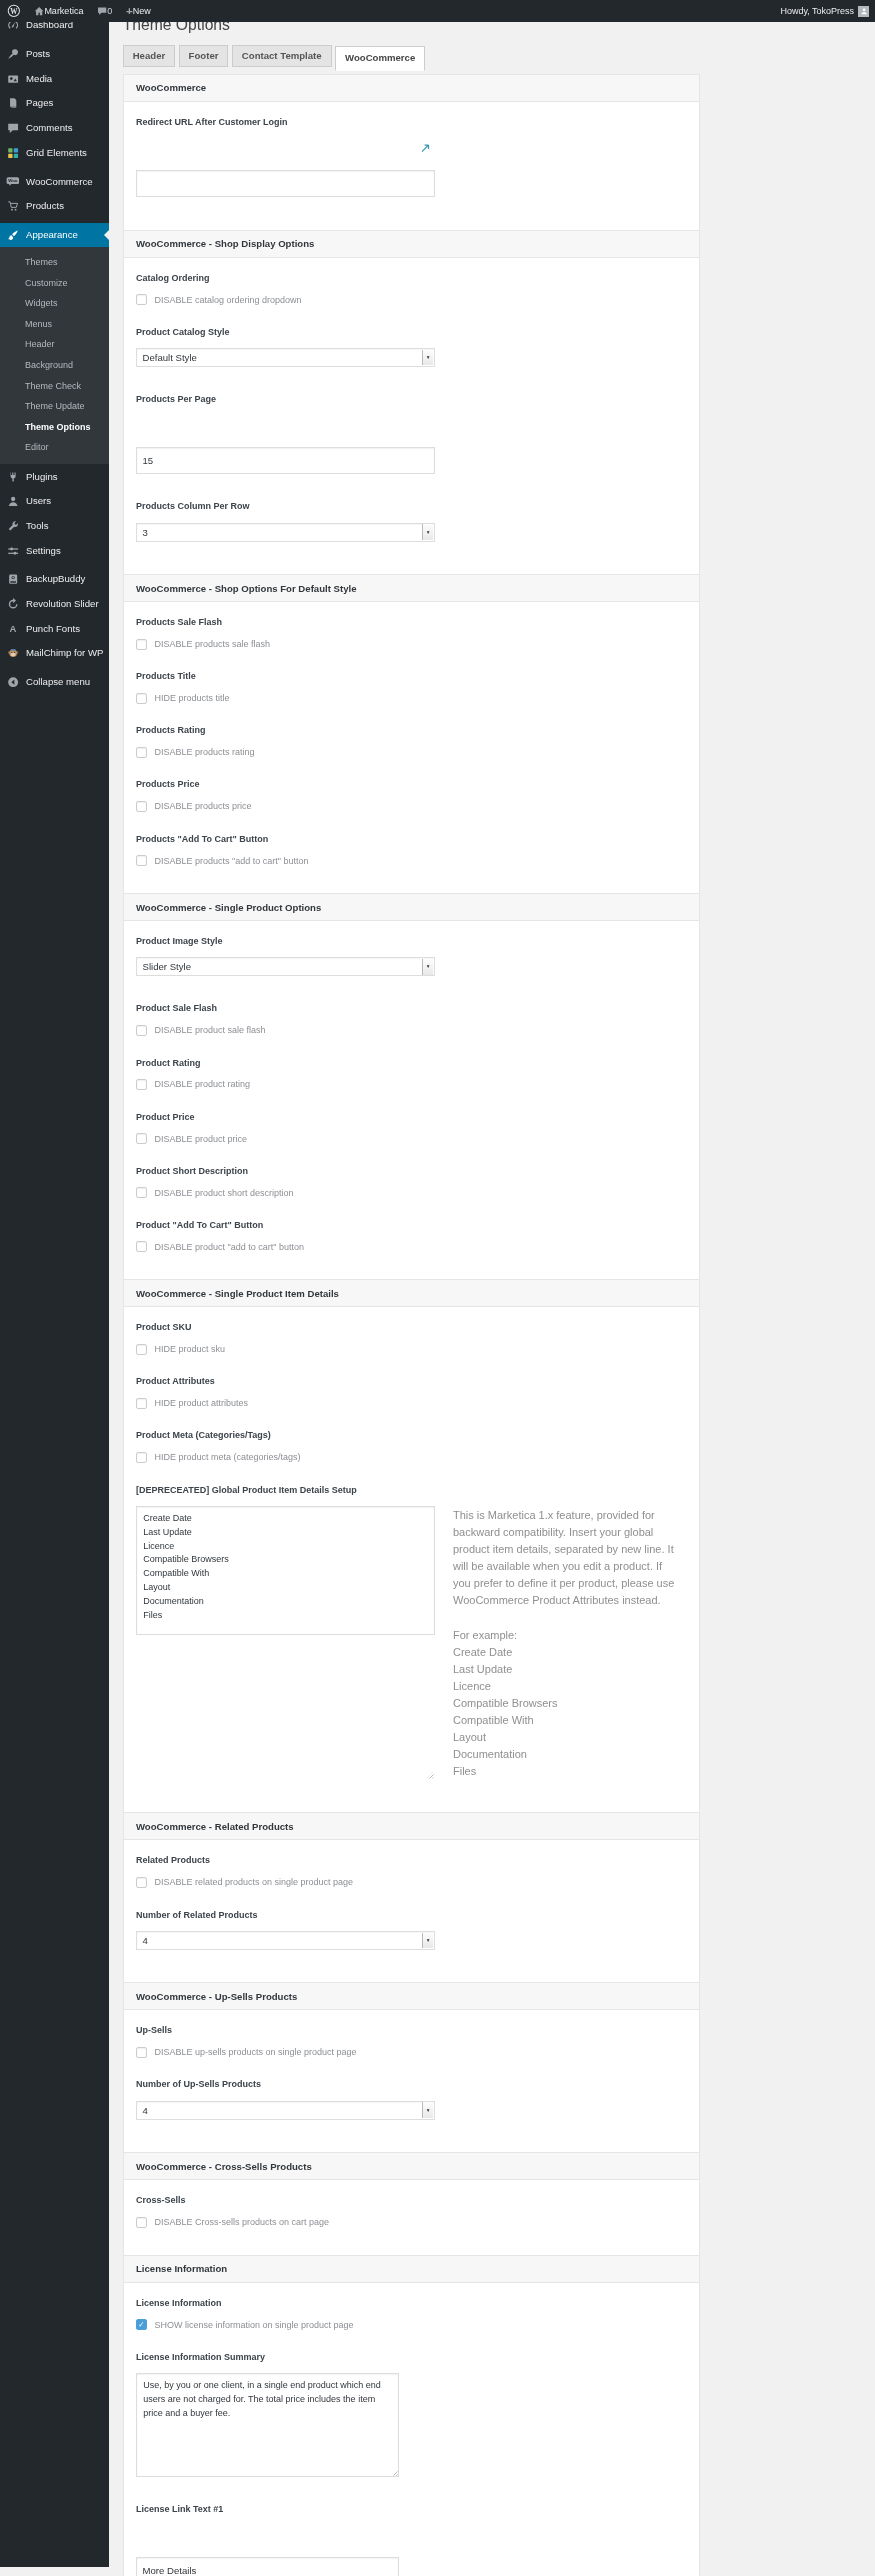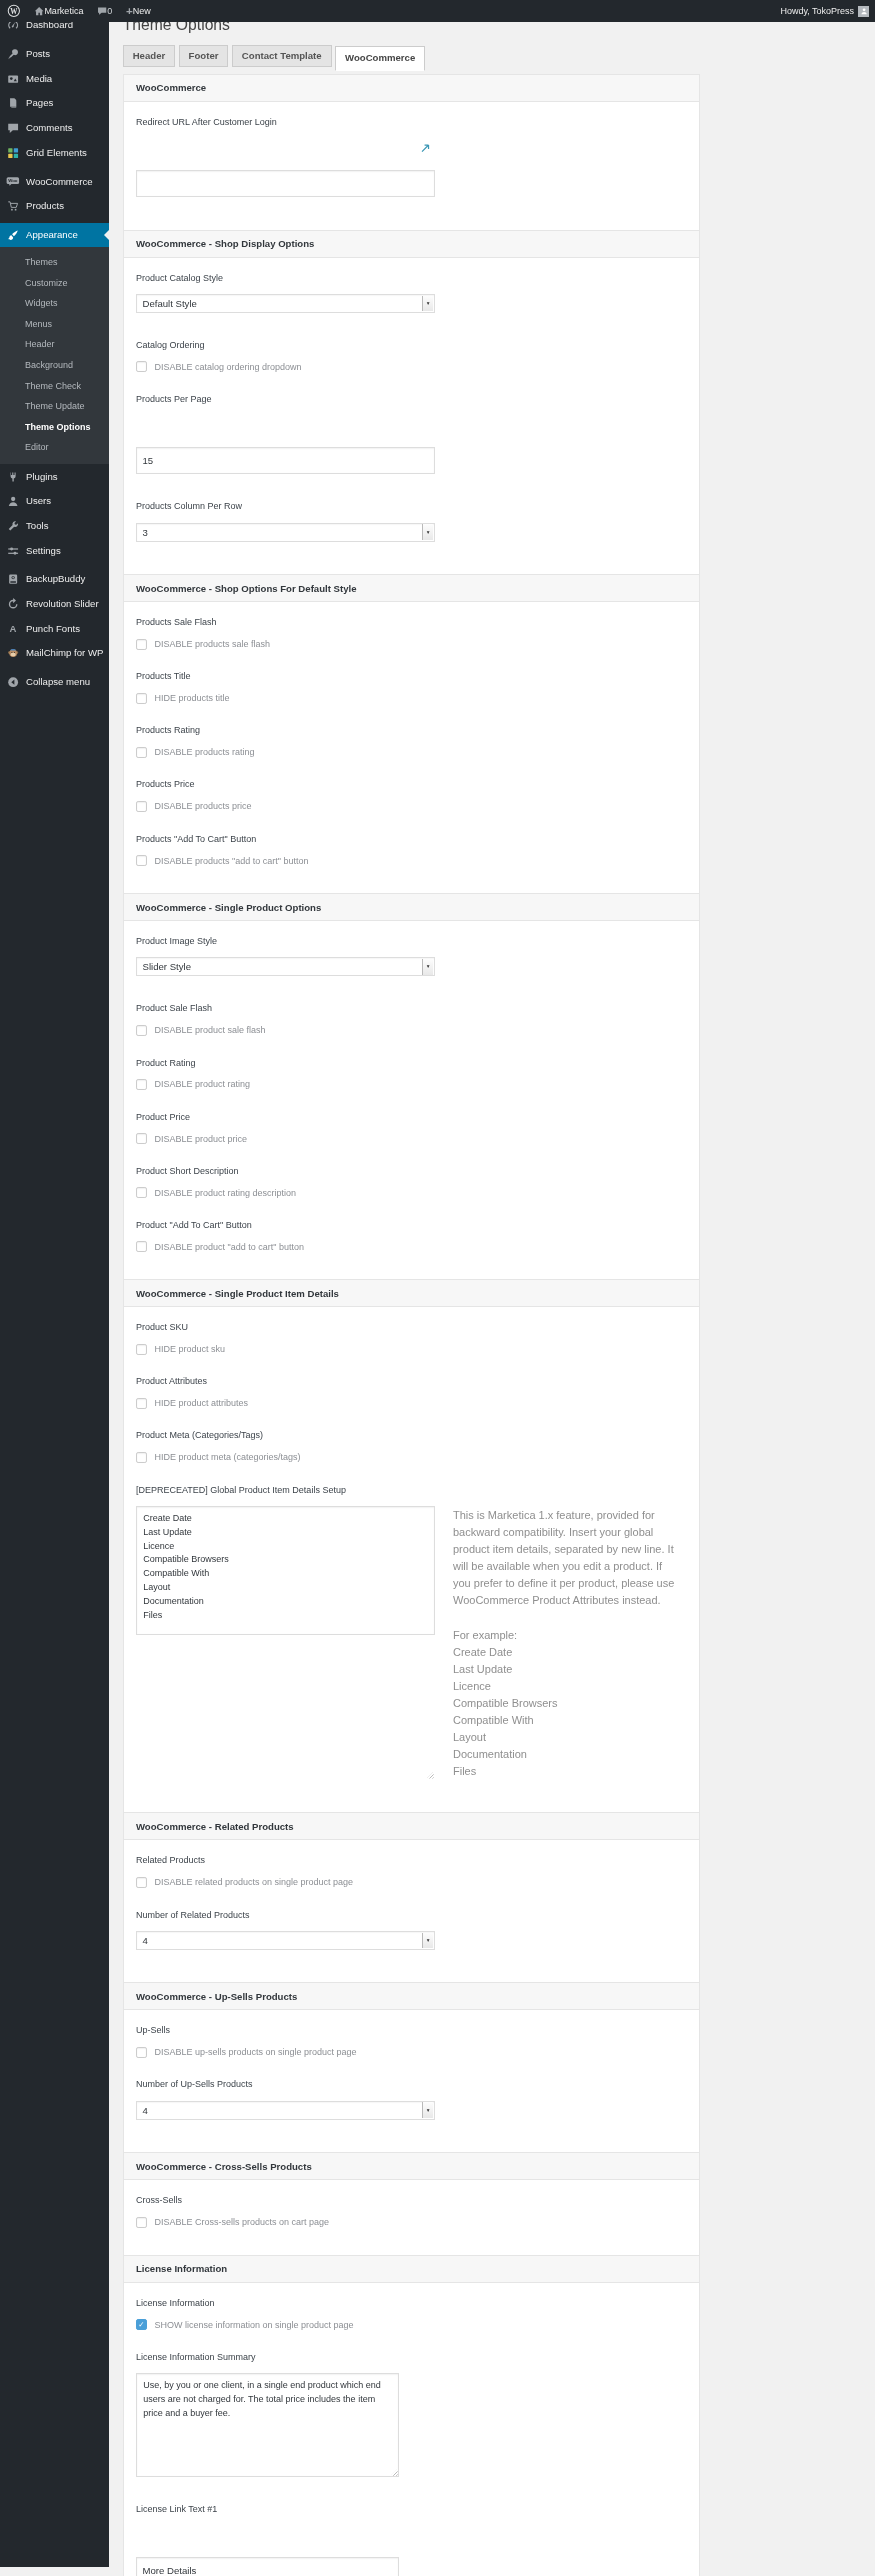--- a/index.html
+++ b/index.html
@@ -52,21 +52,21 @@
   
   .form-box { margin-top:6.8px; width:577px; background:#fff; border:0.7px solid #e5e5e5; }
   .section-header {
     background:#f7f7f7; border-bottom:0.7px solid #e5e5e5; padding:7.5px 12.3px;
     font-size:9.6px; font-weight:700; color:#32373c;
   }
   .panel-section + .panel-section .section-header { border-top:0.7px solid #e5e5e5; }
   .section-body { padding:15px 12.3px 5.5px; }
   .field { margin-bottom:27px; }
   .field.cb { margin-bottom:20.5px; }
-  .field-label { font-size:9px; font-weight:400; color:#3c434a; margin-bottom:10.3px; line-height:11px; }
+  .field-label { font-size:9px; font-weight:700; color:#3c434a; margin-bottom:10.3px; line-height:11px; }
   .text-input, .textarea {
     border:0.7px solid #ddd; background:#fff; color:#32373c; font-family:"Liberation Sans",sans-serif;
     font-size:9.6px; box-shadow:inset 0 0.7px 1.4px rgba(0,0,0,.07); outline:none;
   }
   .input-wrap { position:relative; width:299px; }
   .input-wrap.narrow { width:263px; }
   .text-input { width:100%; height:27px; padding:0 18px 0 5.5px;margin-top:32px; }
   .input-wrap.no-icon .text-input { padding-right:5.5px; }
   .picker { position:absolute; right:4.8px; top:4.8px; width:9.6px; height:9.6px; cursor:pointer; }
   
@@ -353,34 +353,34 @@
             <div class="field-label">Redirect URL After Customer Login</div>
             <div class="input-wrap"><input class="text-input" type="text" style=""><span class="picker"><svg width="9.6" height="9.6" viewBox="0 0 14 14">
                   <path d="M1.5 12.5 11 3M11 3H5.2M11 3v5.8" stroke="#3b97b5" stroke-width="1.8" fill="none"></path>
                 </svg></span></div>
           </div>
         </div>
       </section>
       <section class="panel-section">
         <div class="section-header">WooCommerce - Shop Display Options</div>
         <div class="section-body">
+          <div class="field cb">
+            <div class="field-label">Catalog Ordering</div>
+            <label class="checkbox-row">
+              <span class="checkbox"></span>
+              <span class="cb-label">DISABLE catalog ordering dropdown</span>
+            </label>
+          </div>
           <div class="field">
             <div class="field-label">Product Catalog Style</div>
             <div class="select">
               <span class="select-value">Default Style</span>
               <span class="select-arrow">▼</span>
             </div>
           </div>
-          <div class="field cb">
-            <div class="field-label">Catalog Ordering</div>
-            <label class="checkbox-row">
-              <span class="checkbox"></span>
-              <span class="cb-label">DISABLE catalog ordering dropdown</span>
-            </label>
-          </div>
           <div class="field">
             <div class="field-label">Products Per Page</div>
             <div class="input-wrap no-icon"><input class="text-input" type="text" value="15" style=""></div>
           </div>
           <div class="field">
             <div class="field-label">Products Column Per Row</div>
             <div class="select">
               <span class="select-value">3</span>
               <span class="select-arrow">▼</span>
             </div>
@@ -455,21 +455,21 @@
             <div class="field-label">Product Price</div>
             <label class="checkbox-row">
               <span class="checkbox"></span>
               <span class="cb-label">DISABLE product price</span>
             </label>
           </div>
           <div class="field cb">
             <div class="field-label">Product Short Description</div>
             <label class="checkbox-row">
               <span class="checkbox"></span>
-              <span class="cb-label">DISABLE product rating description</span>
+              <span class="cb-label">DISABLE product short description</span>
             </label>
           </div>
           <div class="field cb">
             <div class="field-label">Product "Add To Cart" Button</div>
             <label class="checkbox-row">
               <span class="checkbox"></span>
               <span class="cb-label">DISABLE product "add to cart" button</span>
             </label>
           </div>
         </div>

